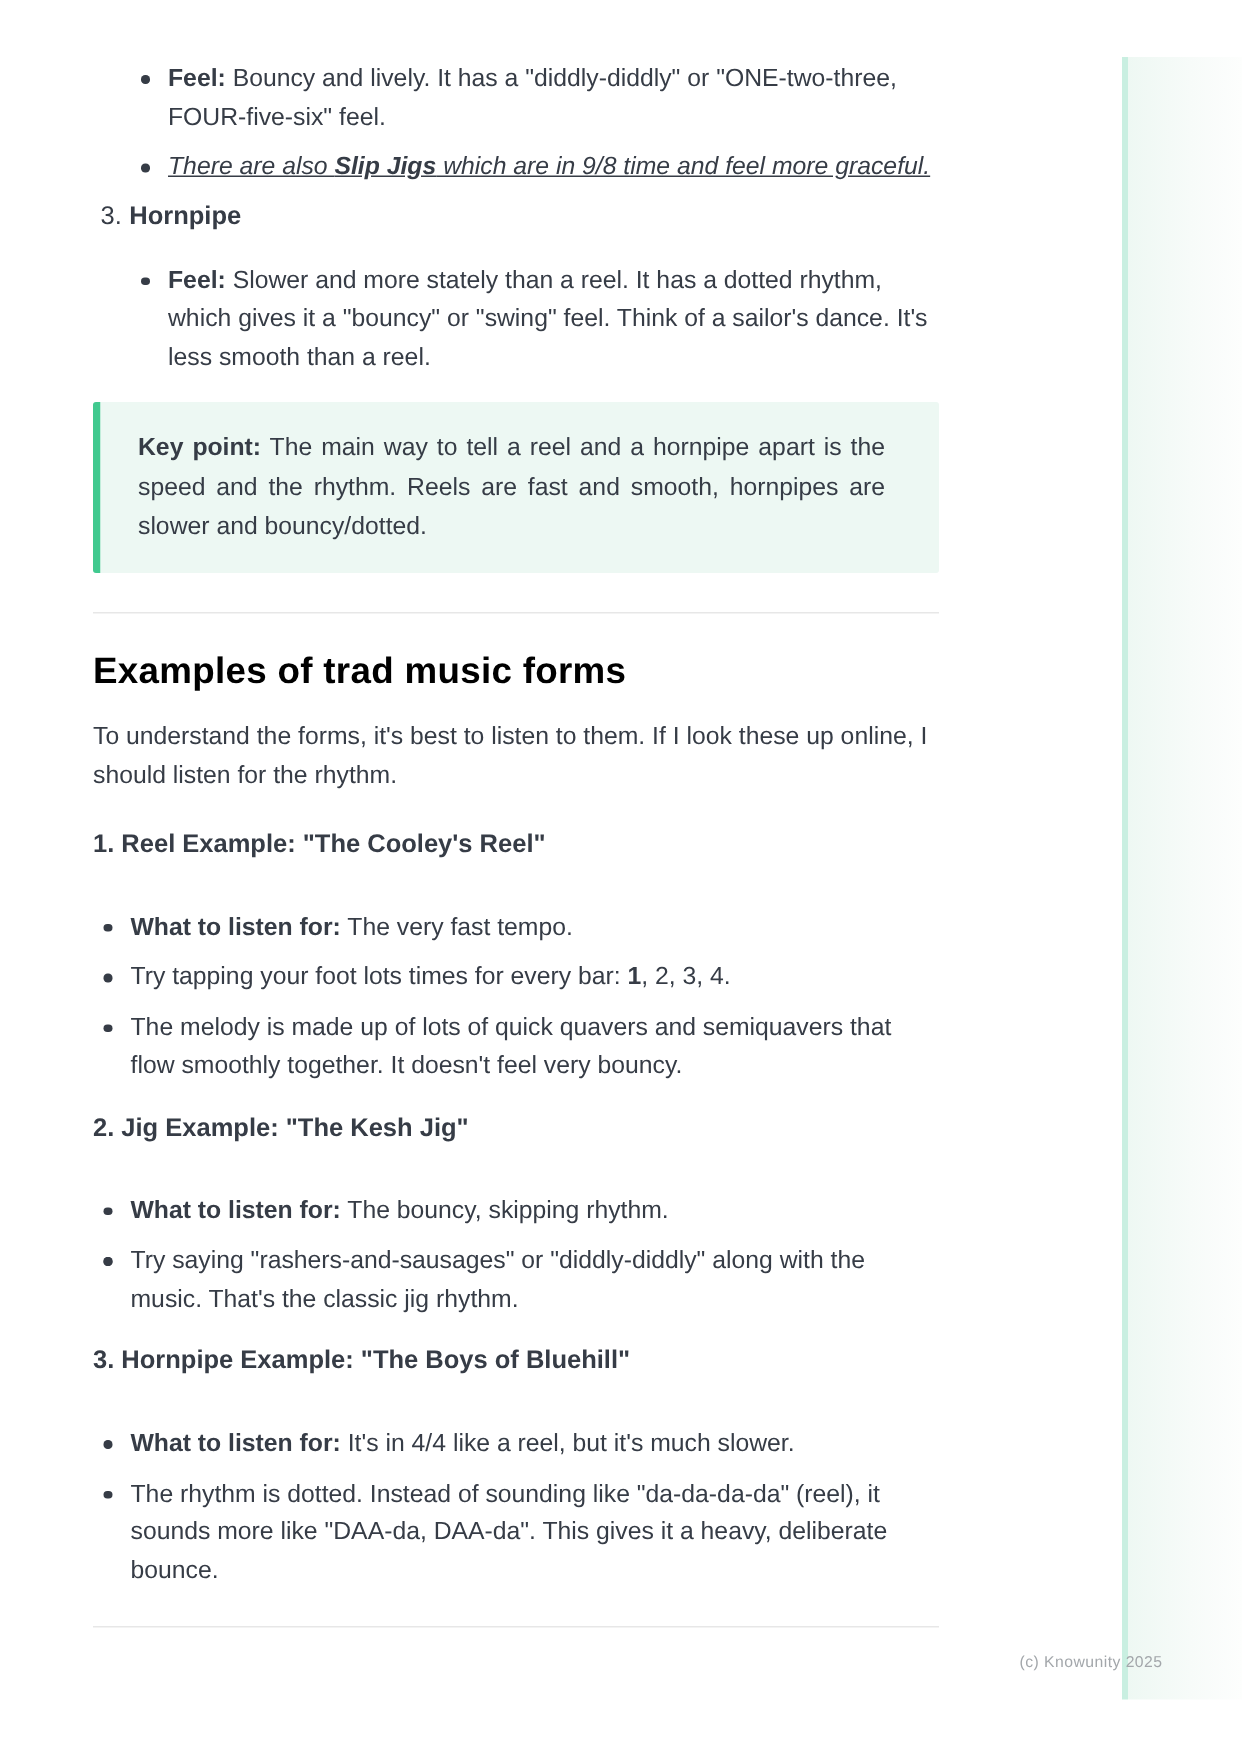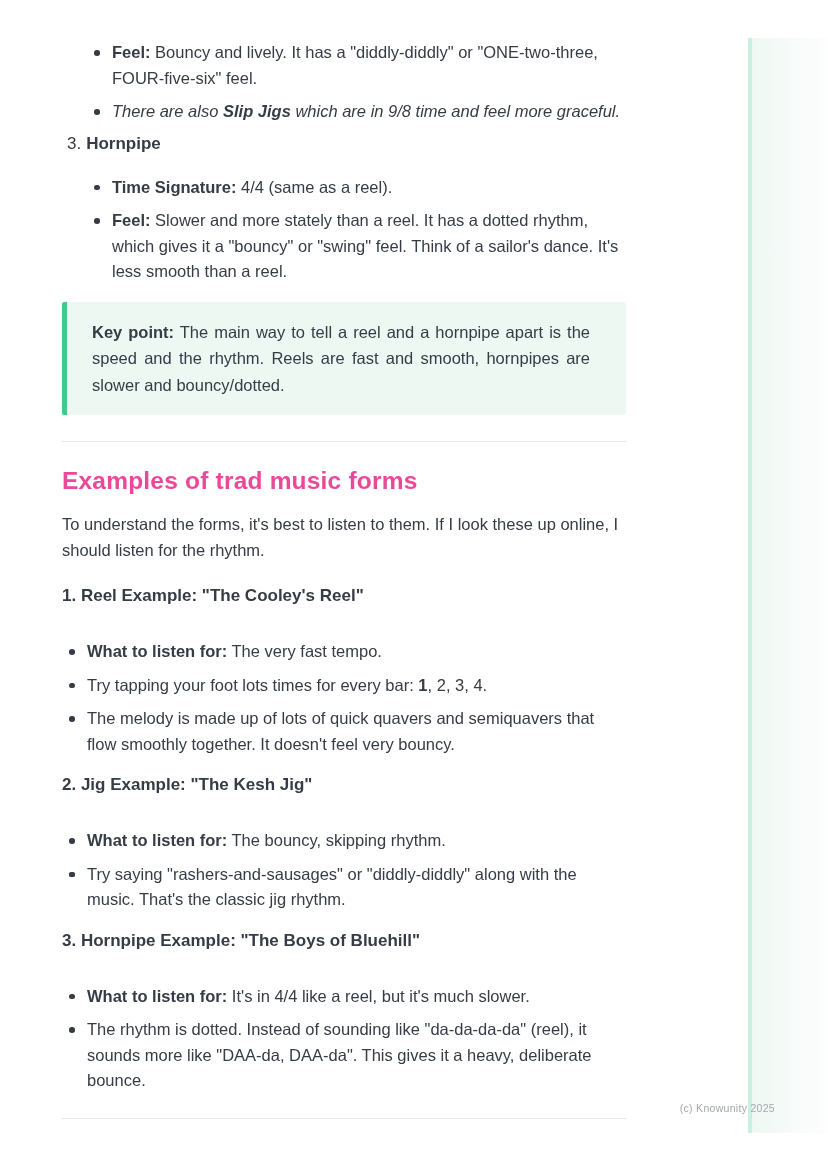--- a/index.html
+++ b/index.html
@@ -7,21 +7,21 @@
     width:828px;height:1171px;position:relative;overflow:hidden;
     font-family:"Liberation Sans","DejaVu Sans",sans-serif;
     color:#363c46;
     -webkit-font-smoothing:antialiased;
   }
   .content{
     position:absolute;left:62px;top:40px;width:564px;
     font-size:16.5px;line-height:25.5px;
   }
   .b{font-weight:700;}
-  .i{font-style:italic;}
+  .i{font-style:italic;text-decoration:underline;}
   
   .li{position:relative;margin-bottom:8px;}
   .lvl1 > .li{padding-left:25px;}
   .lvl1 > .li > .dot{left:7px;}
   .lvl2 > .li{padding-left:50px;}
   .lvl2 > .li > .dot{left:32px;}
   .dot{
     position:absolute;top:10px;width:5.5px;height:5.5px;border-radius:50%;
     background:#363c46;
   }
@@ -36,21 +36,21 @@
     border-radius:2px;
     padding:17px 36px 17px 25px;
     line-height:26.5px;
     text-align:justify;
   }
   .divider{border:0;border-top:1px solid #e7e7e7;margin:26px 0 0 0;height:0;}
   .divider.bottom{margin-top:24px;}
   h2.section-h{
     margin:23px 0 0 0;
     font-size:24.5px;line-height:31px;font-weight:700;
-    color:#ec4899;letter-spacing:.2px;
+    color:#000000;letter-spacing:.2px;
   }
   .intro{margin-top:15px;line-height:26px;}
   .ex-h{margin:17px 0 0 0;font-size:17px;line-height:21px;font-weight:700;}
   .ex-h.first{margin-top:22px;}
   .ex-list{margin-top:33px;}
   
   .edge-line{
     position:absolute;left:748px;top:38px;width:4px;height:1095px;
     background:#c9efe1;
   }
@@ -80,24 +80,20 @@
       <span class="dot"></span>
       <span>There are also </span><span class="b">Slip Jigs</span><span> which are in 9/8 time and feel more graceful.</span>
     </div>
   </div>
 
   <div class="ol-item">
     <span class="ol-num">3.</span><span class="b">Hornpipe</span>
   </div>
 
   <div class="ul lvl2 sublist">
-    <div class="li">
-      <span class="dot"></span>
-      <span class="b">Time Signature:</span><span> 4/4 (same as a reel).</span>
-    </div>
     <div class="li">
       <span class="dot"></span>
       <span class="b">Feel:</span><span> Slower and more stately than a reel. It has a dotted rhythm, which gives it a "bouncy" or "swing" feel. Think of a sailor's dance. It's less smooth than a reel.</span>
     </div>
   </div>
 
   <div class="callout">
     <span class="b">Key point:</span><span> The main way to tell a reel and a hornpipe apart is the speed and the rhythm. Reels are fast and smooth, hornpipes are slower and bouncy/dotted.</span>
   </div>
 

